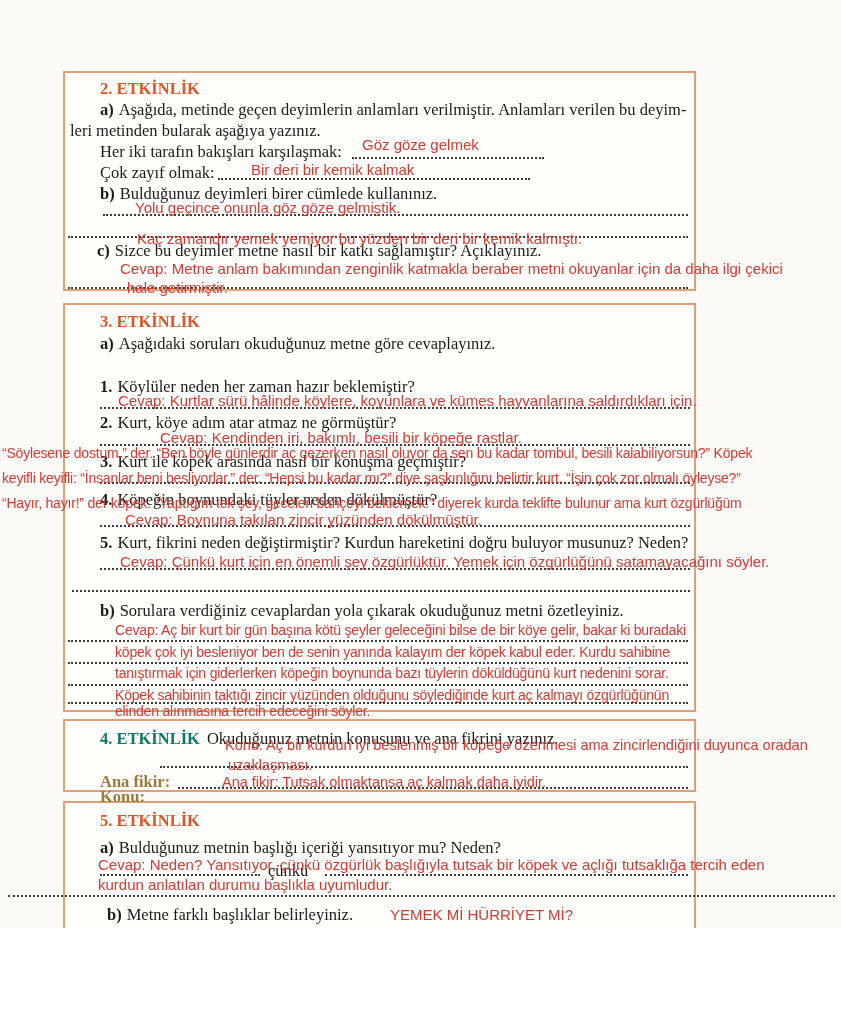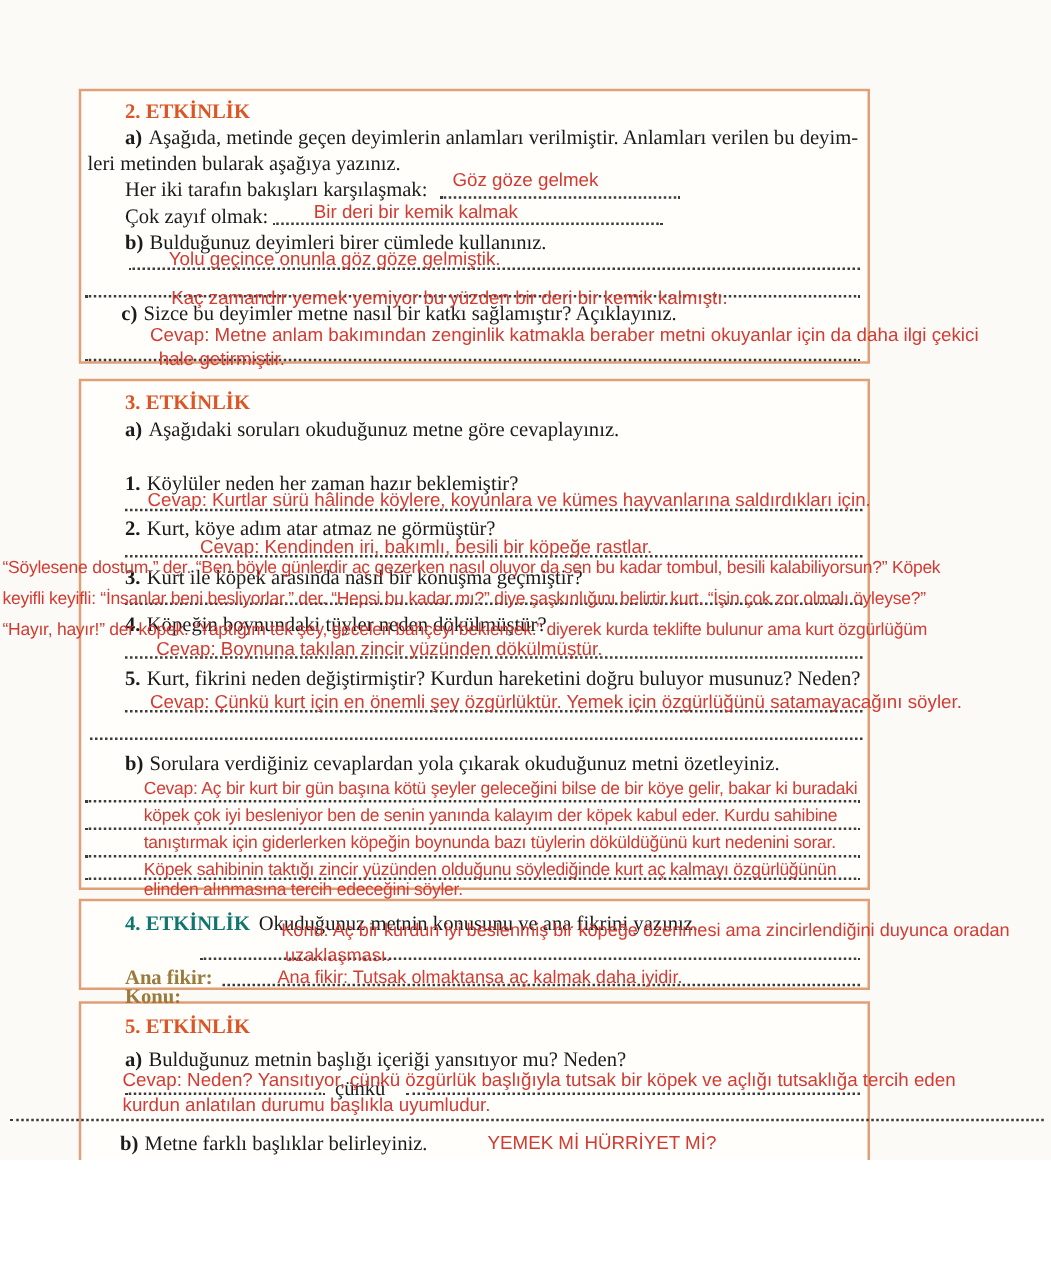--- a/index.html
+++ b/index.html
@@ -145,21 +145,21 @@
   </div>
 
   <div class="hw" style="left:98px;top:856px;">Cevap: Neden? Yansıtıyor, çünkü özgürlük başlığıyla tutsak bir köpek ve açlığı tutsaklığa tercih eden</div>
   <div class="dots" style="left:100px;top:874px;width:160px;"></div>
   <div class="pr" style="left:268px;top:861px;">çünkü</div>
   <div class="dots" style="left:325px;top:874px;width:363px;"></div>
   <div class="hw" style="left:98px;top:876px;">kurdun anlatılan durumu başlıkla uyumludur.</div>
 
   <div class="dots" style="left:8px;top:895px;width:827px;"></div>
 
-  <div class="pr" style="left:96px;top:905px;">
+  <div class="pr" style="left:107px;top:905px;">
     <b class="mk">b)</b><span>Metne farklı başlıklar belirleyiniz.</span>
   </div>
   <div class="hw" style="left:390px;top:906px;">YEMEK Mİ HÜRRİYET Mİ?</div>
 
   <div class="dots" style="left:115px;top:928px;width:573px;"></div>
   <div class="dots" style="left:68px;top:947px;width:620px;"></div>
   <div class="hw" style="left:390px;top:948px;">KIR ZİNCİRLERİNİ?</div>
 
   <div class="pgnum">152</div>
 

